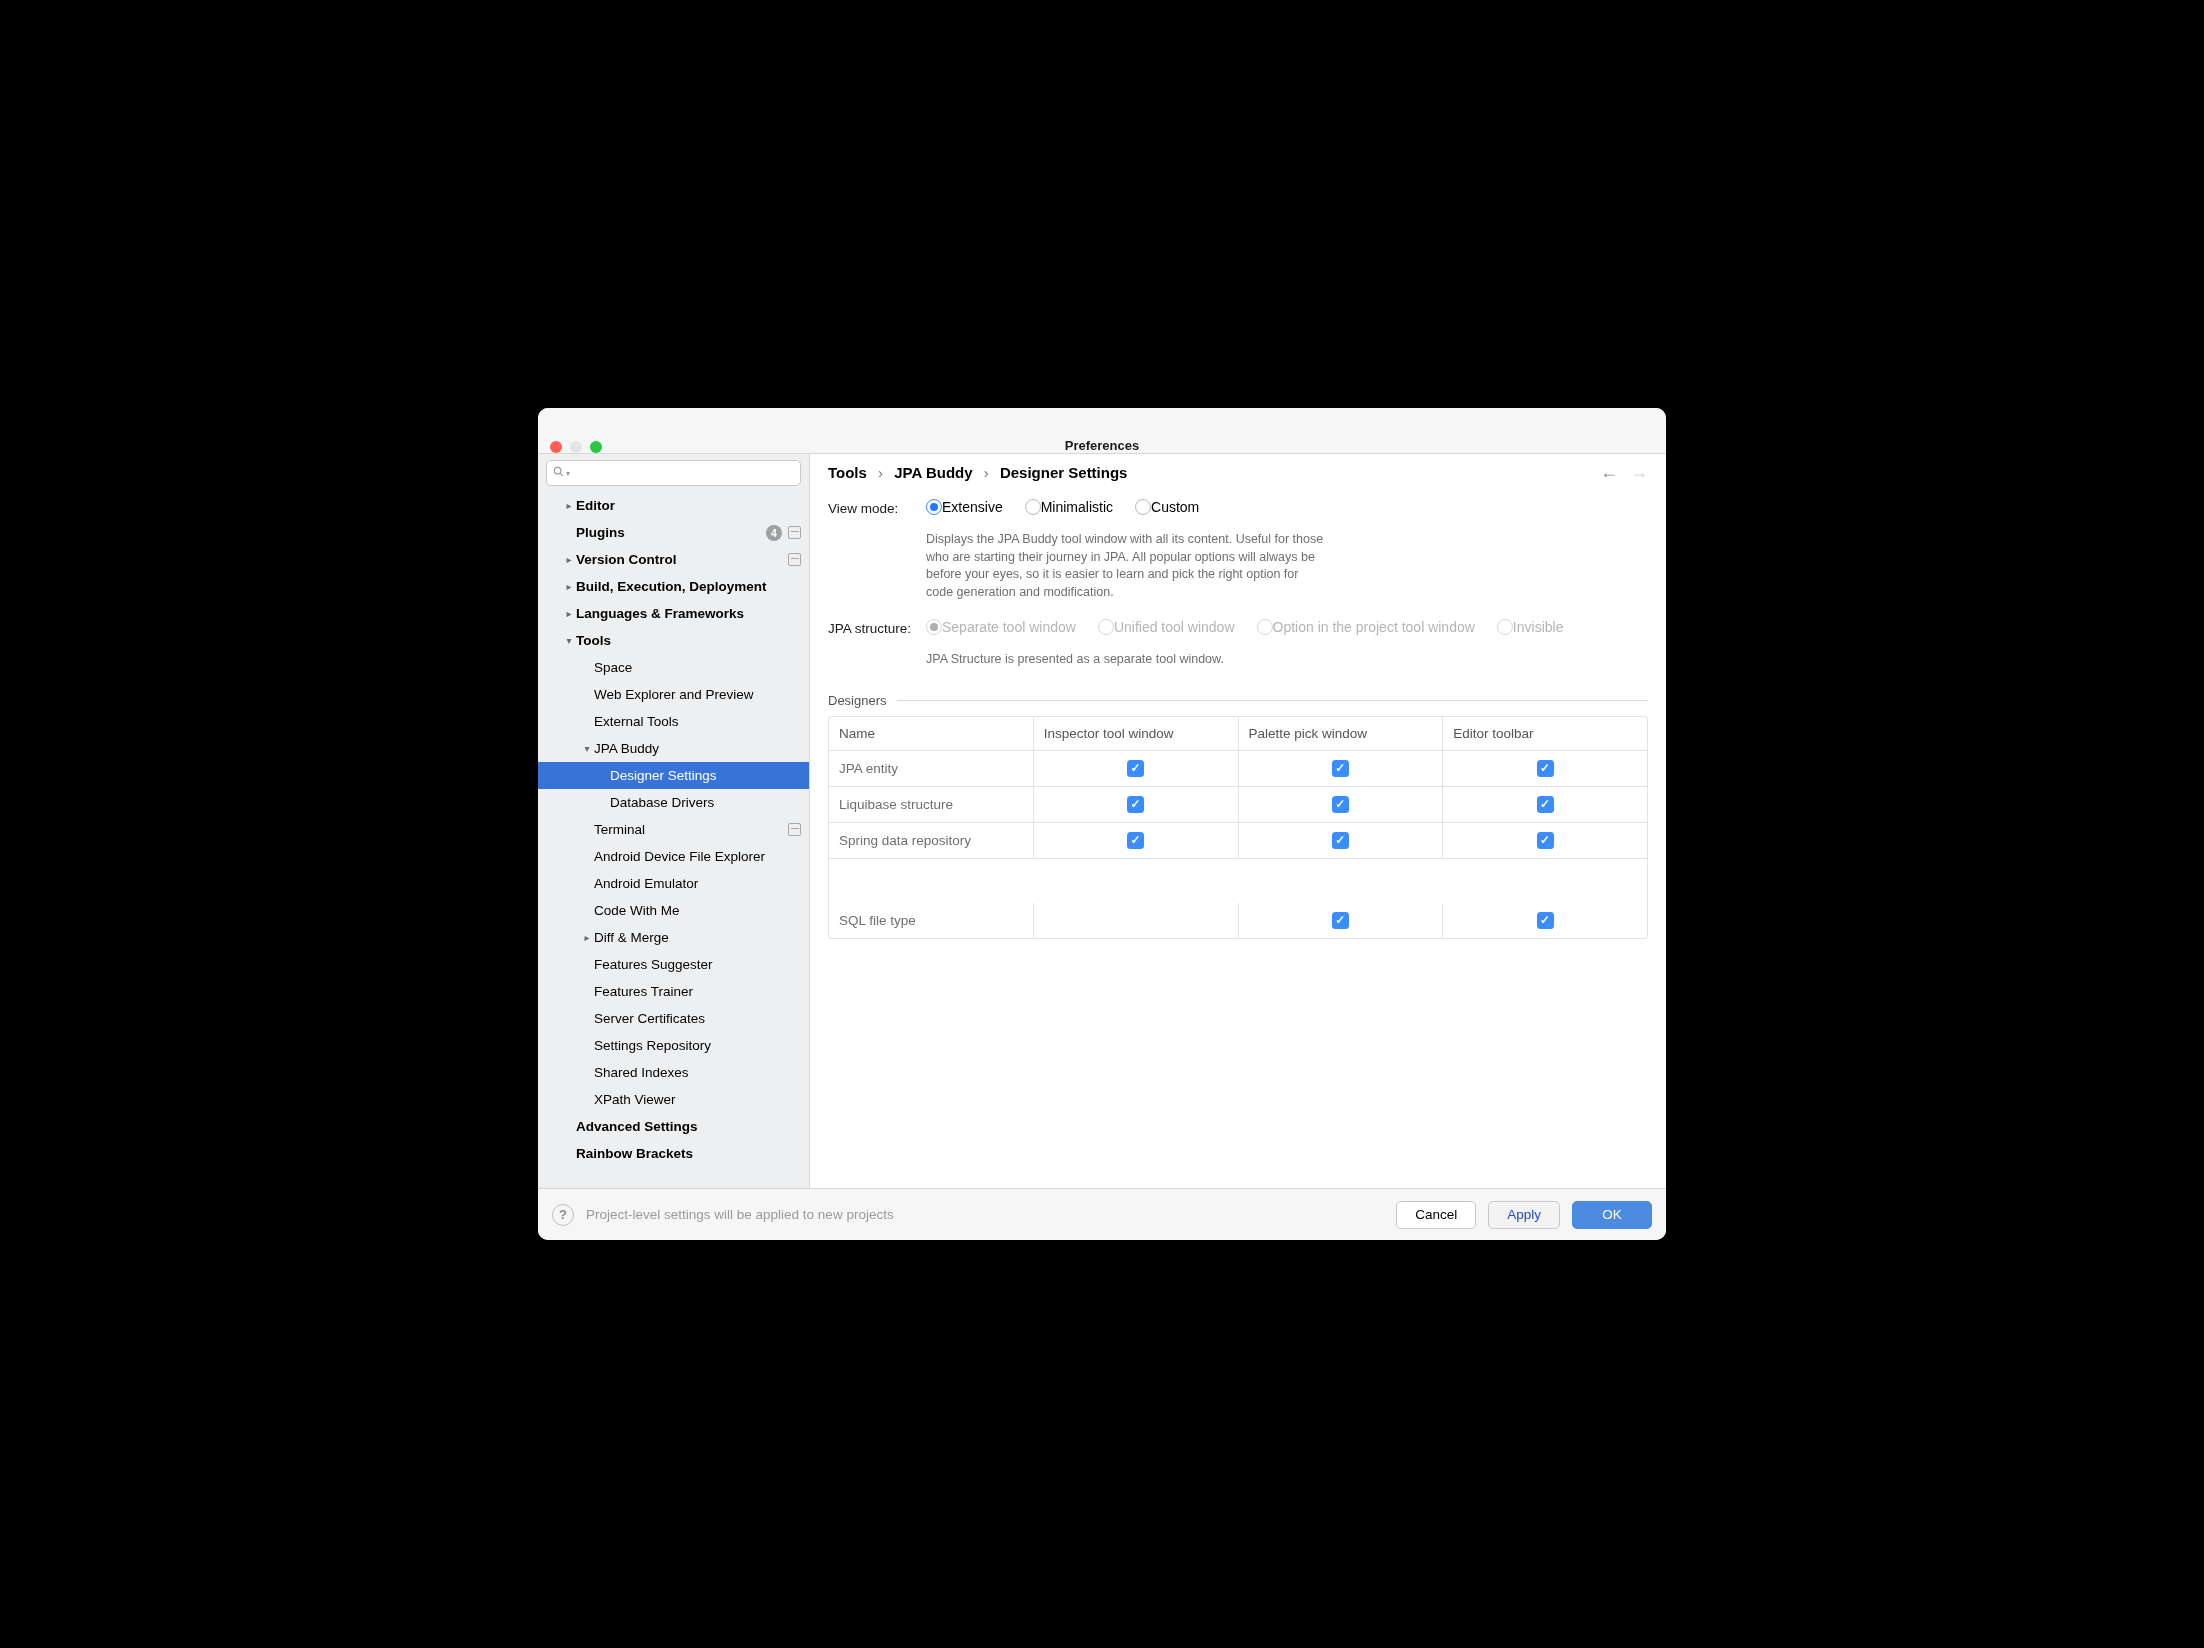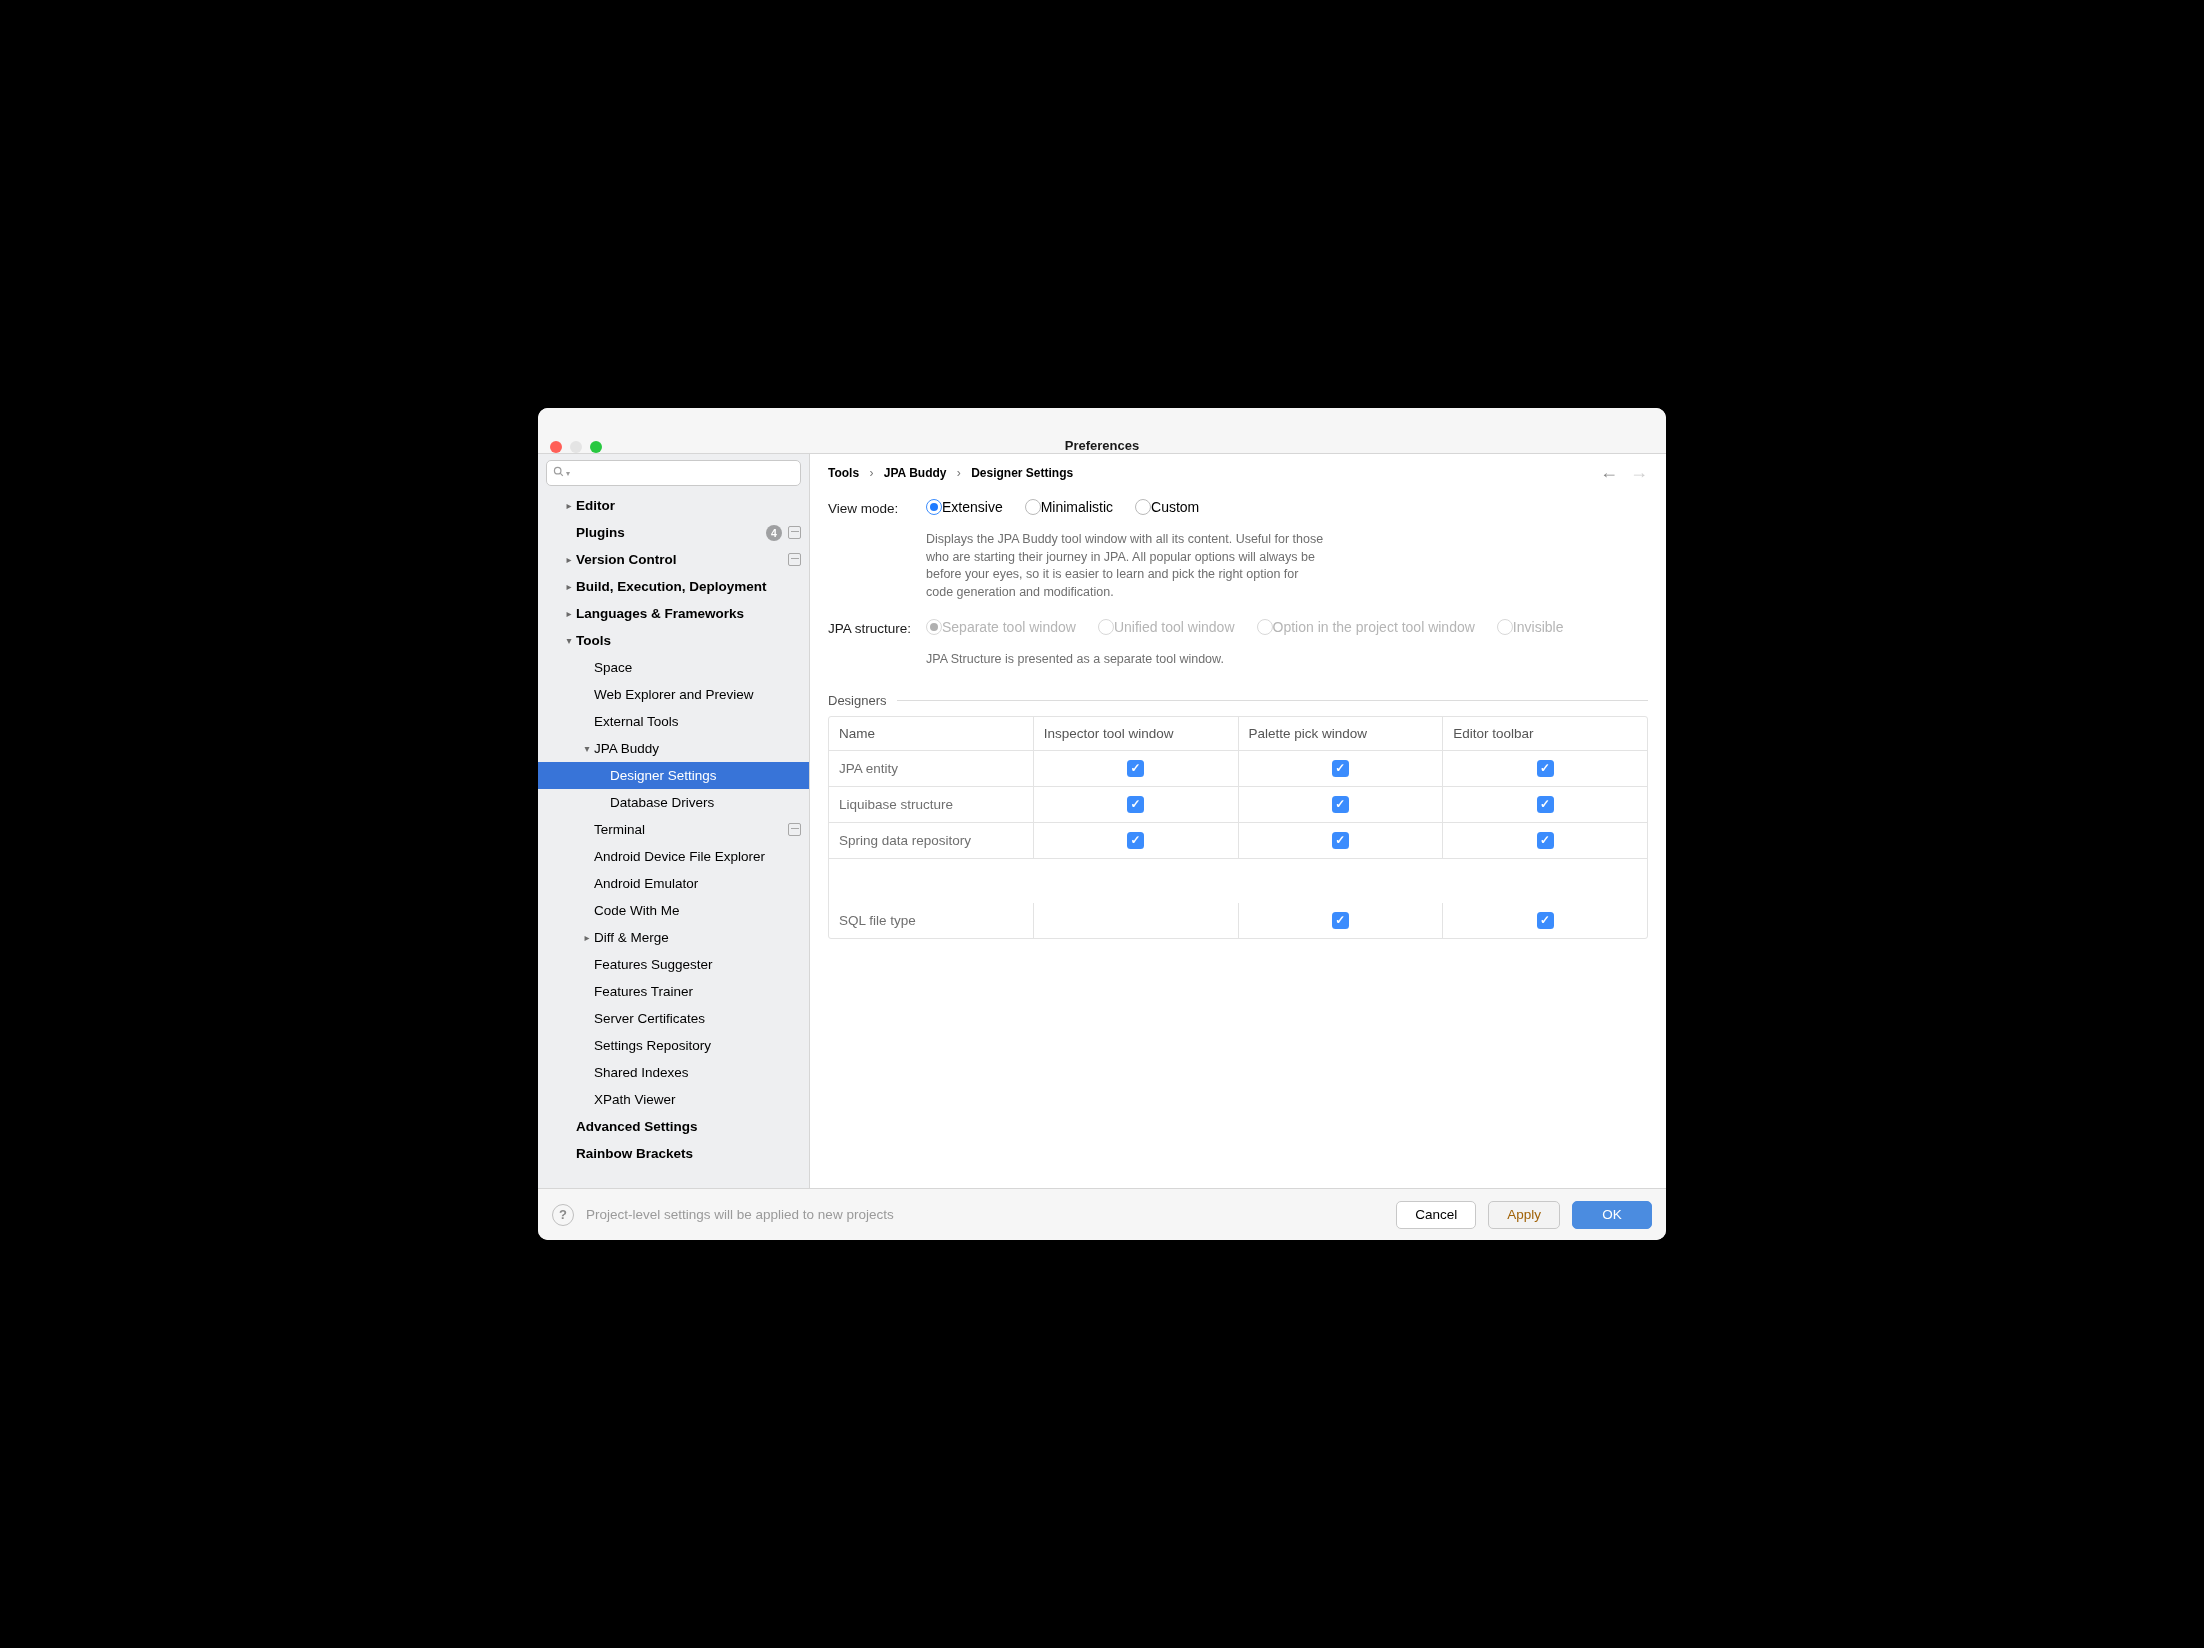--- a/index.html
+++ b/index.html
@@ -111,21 +111,21 @@
     content:"";position:absolute;left:1.5px;right:1.5px;top:4px;
     border-top:1.2px solid #a8a8a8;
   }
 
   
   .main{flex:1;display:flex;flex-direction:column;background:#fff;}
   .main-head{
     padding:8px 14px 0 18px;
     display:flex;align-items:center;justify-content:space-between;
   }
-  .crumbs{font-size:12px;}
+  .crumbs{font-size:15px;}
   .crumb{font-weight:700;}
   .crumb-sep{margin:0 7px;color:#777;}
   .nav-arrows{display:flex;gap:12px;font-size:18px;color:#888;padding-right:4px;}
   .nav-arrows span:last-child{color:#cfcfcf;}
 
   .main-body{padding:16px 18px 10px 18px;flex:1;overflow:auto;}
 
   .field-row{display:flex;align-items:flex-start;margin-bottom:4px;}
   .field-label{width:98px;flex:none;font-size:13.5px;color:var(--text);padding-top:2px;}
   .field-value{flex:1;}
@@ -186,21 +186,21 @@
   .help-circ{
     width:22px;height:22px;border-radius:50%;border:1.5px solid #bfbfbf;
     display:flex;align-items:center;justify-content:center;
     font-size:13px;color:#8a8a8a;flex:none;font-weight:600;
   }
   .footer-note{font-size:13.5px;color:#9a9a9a;flex:1;}
   .btn{
     height:28px;padding:0 18px;border-radius:5px;font-size:13.5px;
     border:1px solid #c8c8c8;background:#fff;cursor:default;
   }
-  .btn.disabled{color:#a16207;background:#f3f3f3;}
+  .btn.disabled{color:#1d4ed8;background:#f3f3f3;}
   .btn.primary{
     background:var(--btn-blue);border-color:var(--btn-blue);color:#fff;
     min-width:80px;
   }
 </style>
 </head>
 <body>
 
 <div class="window">
 

